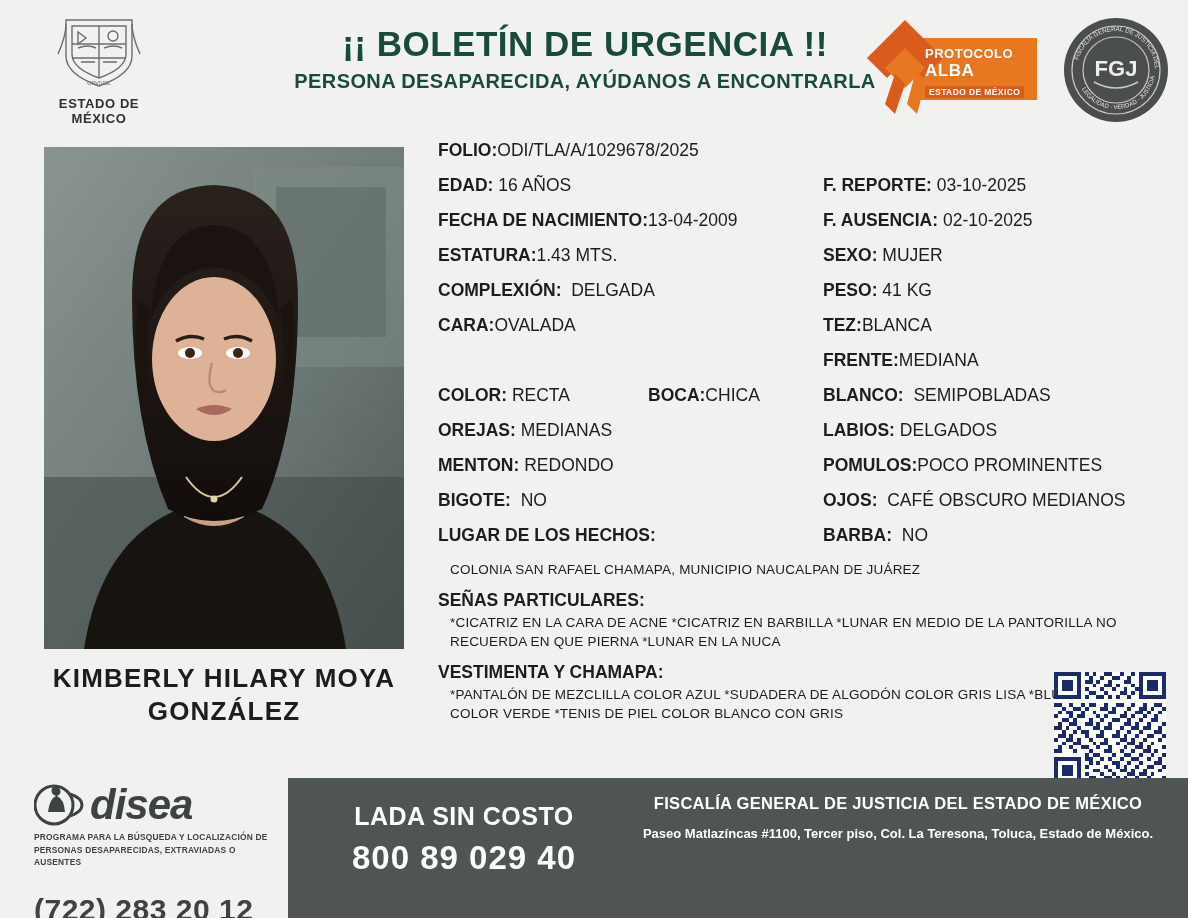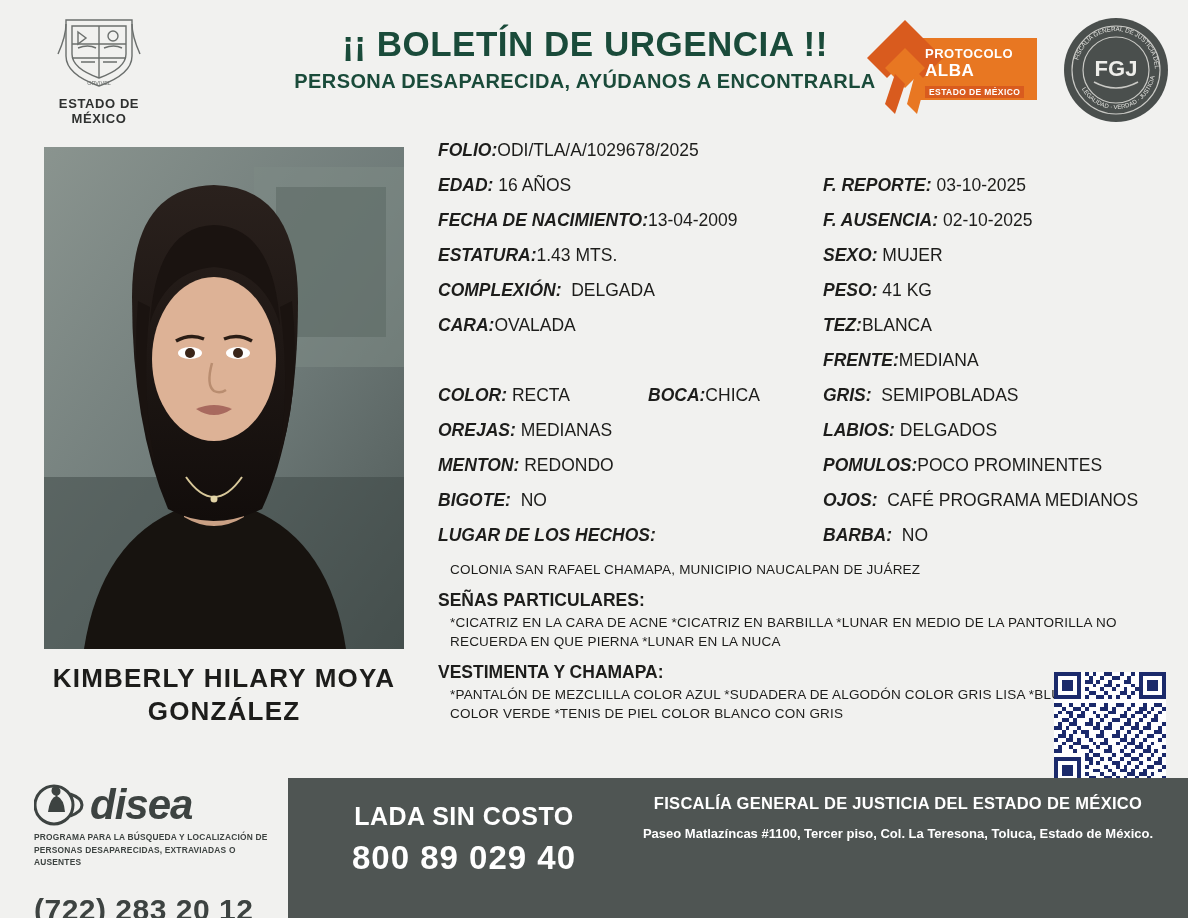--- a/index.html
+++ b/index.html
@@ -114,21 +114,21 @@
     font-weight: bold;
     letter-spacing: 1.2px;
     line-height: 1.25;
     color: #1d1d1b;
   }
 
   
   .data { position: absolute; left: 438px; top: 140px; width: 730px; }
   .row { position: relative; height: 35px; }
   .fld { position: absolute; white-space: nowrap; font-size: 17.5px; }
-  .fld b { font-weight: bold; font-style: italic; }
+  .fld b { font-weight: bold; }
   .col-l { left: 0; }
   .col-r { left: 385px; }
   .boca { left: 210px; }
 
   .block { margin-top: 10px; }
   .block-title {
     font-size: 17.5px; font-weight: bold;
     margin-bottom: 2px;
   }
   .block-body {
@@ -361,21 +361,21 @@
   </div>
 
   <div class="row">
     <div class="fld col-l">
       <b>COLOR:</b> <span>RECTA</span>
     </div>
     <div class="fld boca">
       <b>BOCA:</b><span>CHICA</span>
     </div>
     <div class="fld col-r">
-      <b>GRIS:</b>&nbsp; <span>SEMIPOBLADAS</span>
+      <b>BLANCO:</b>&nbsp; <span>SEMIPOBLADAS</span>
     </div>
   </div>
 
   <div class="row">
     <div class="fld col-l">
       <b>OREJAS:</b> <span>MEDIANAS</span>
     </div>
     <div class="fld col-r">
       <b>LABIOS:</b> <span>DELGADOS</span>
     </div>
@@ -388,21 +388,21 @@
     <div class="fld col-r">
       <b>POMULOS:</b><span>POCO PROMINENTES</span>
     </div>
   </div>
 
   <div class="row">
     <div class="fld col-l">
       <b>BIGOTE:</b>&nbsp; <span>NO</span>
     </div>
     <div class="fld col-r">
-      <b>OJOS:</b>&nbsp; <span>CAFÉ PROGRAMA MEDIANOS</span>
+      <b>OJOS:</b>&nbsp; <span>CAFÉ OBSCURO MEDIANOS</span>
     </div>
   </div>
 
   <div class="row">
     <div class="fld col-l">
       <b>LUGAR DE LOS HECHOS:</b>
     </div>
     <div class="fld col-r">
       <b>BARBA:</b>&nbsp; <span>NO</span>
     </div>

